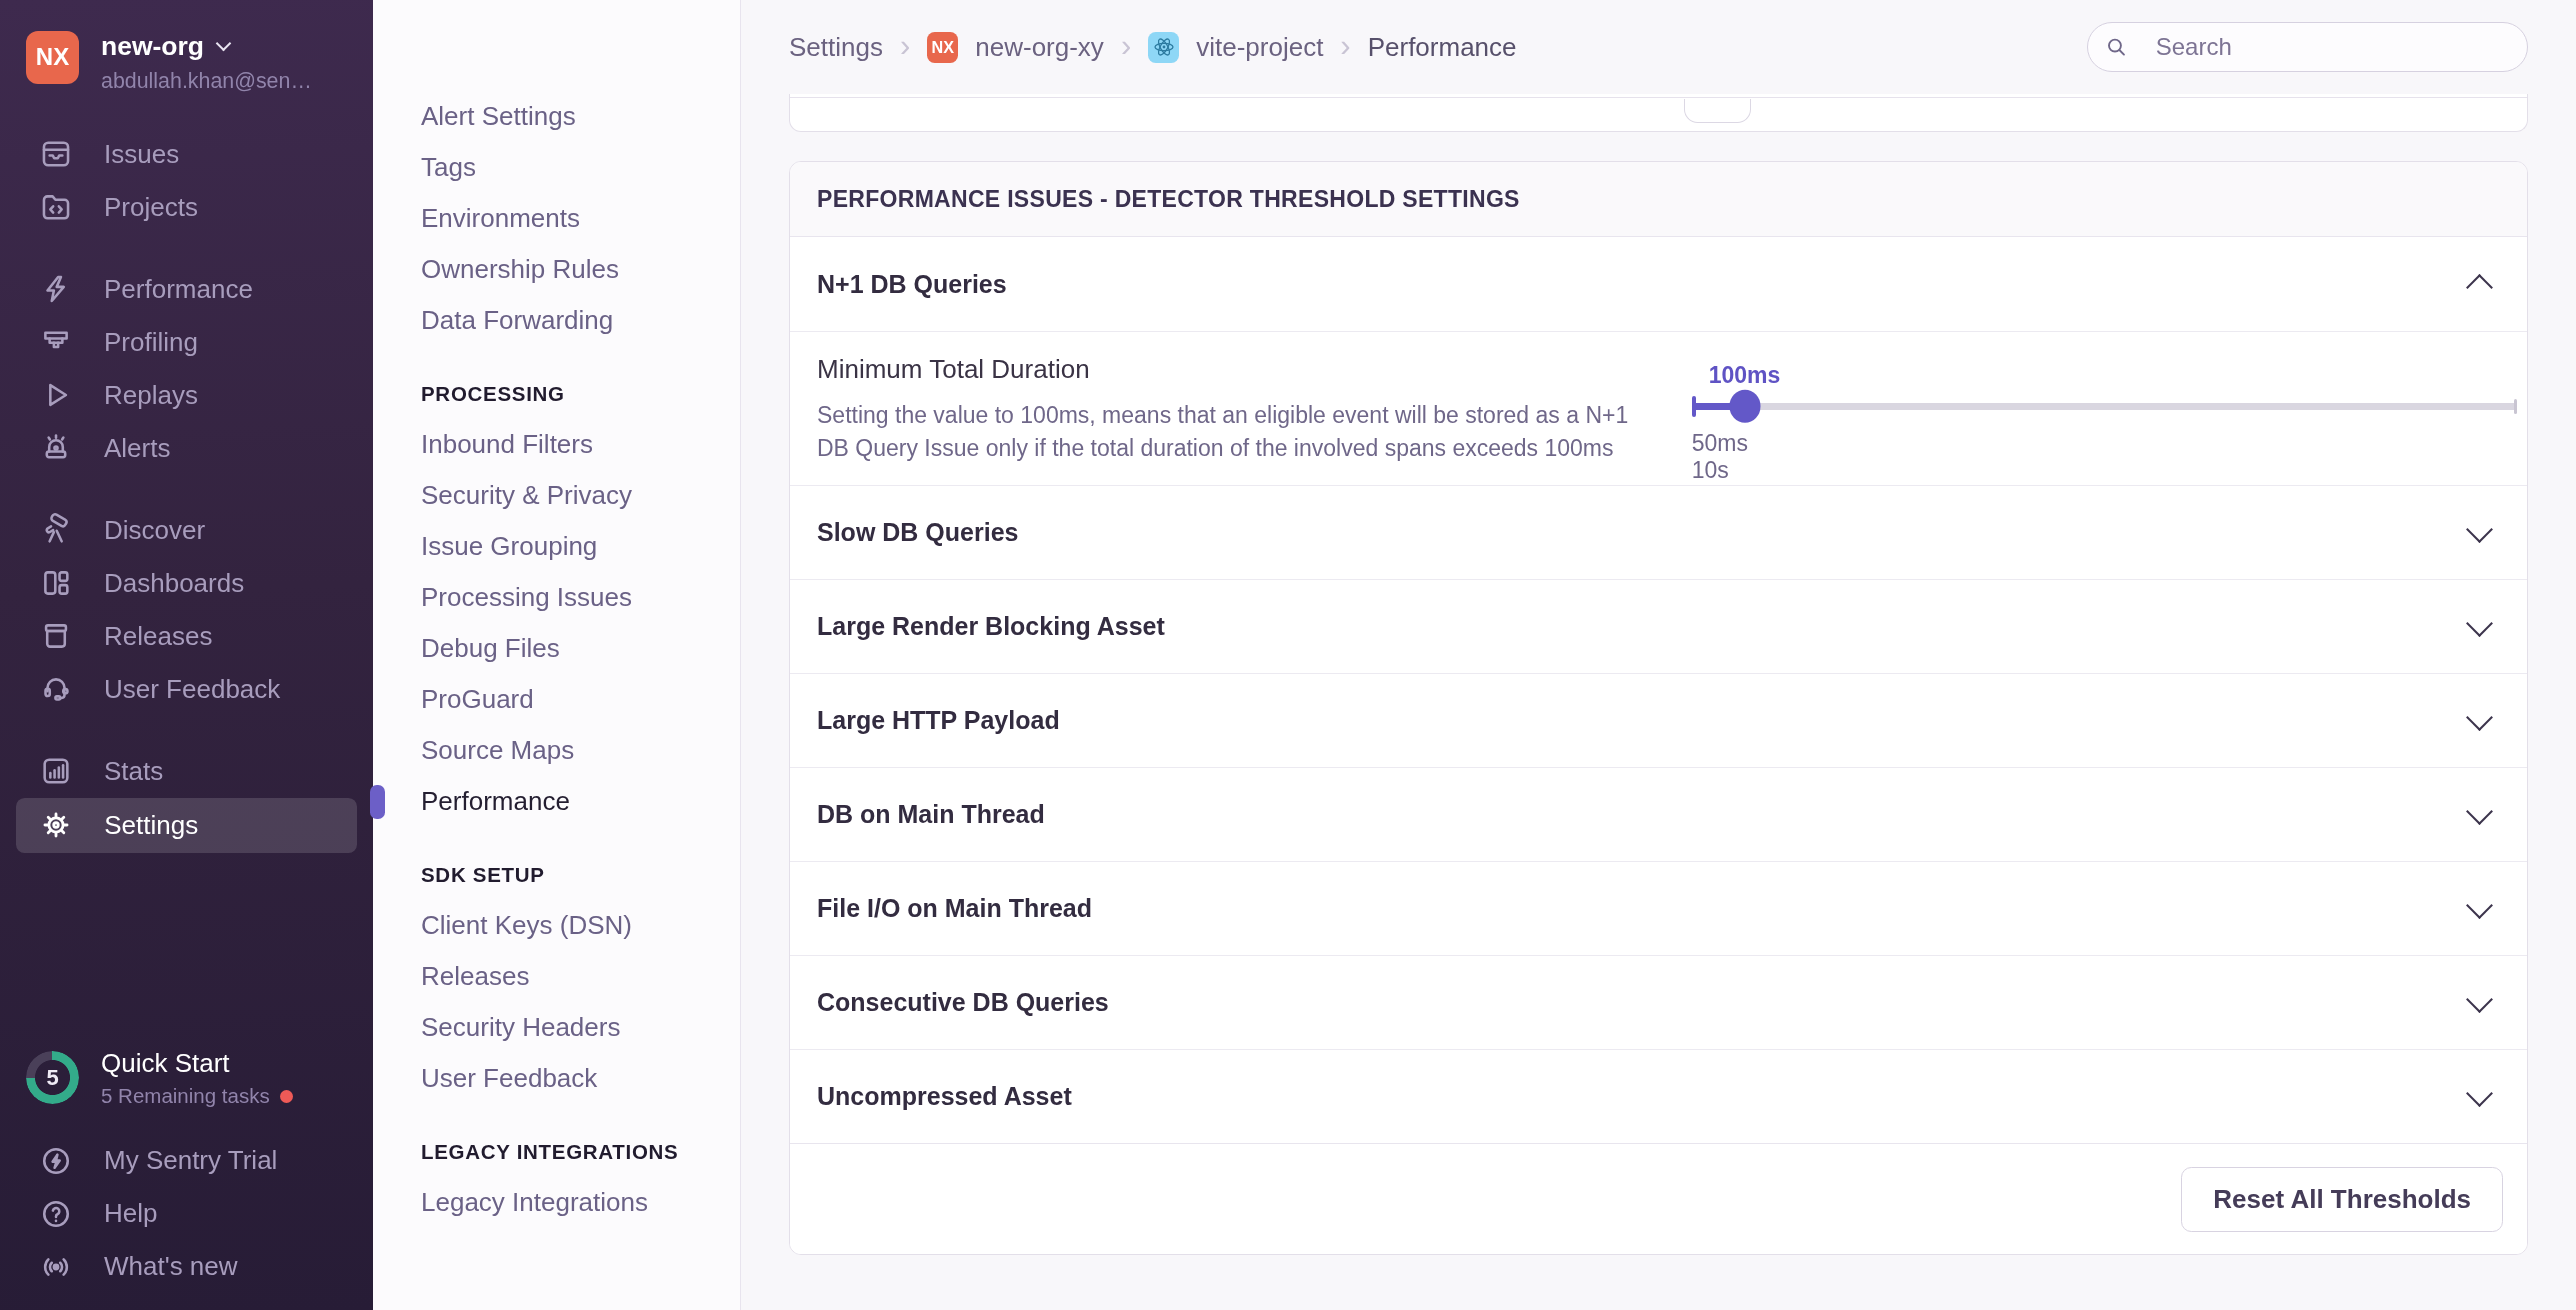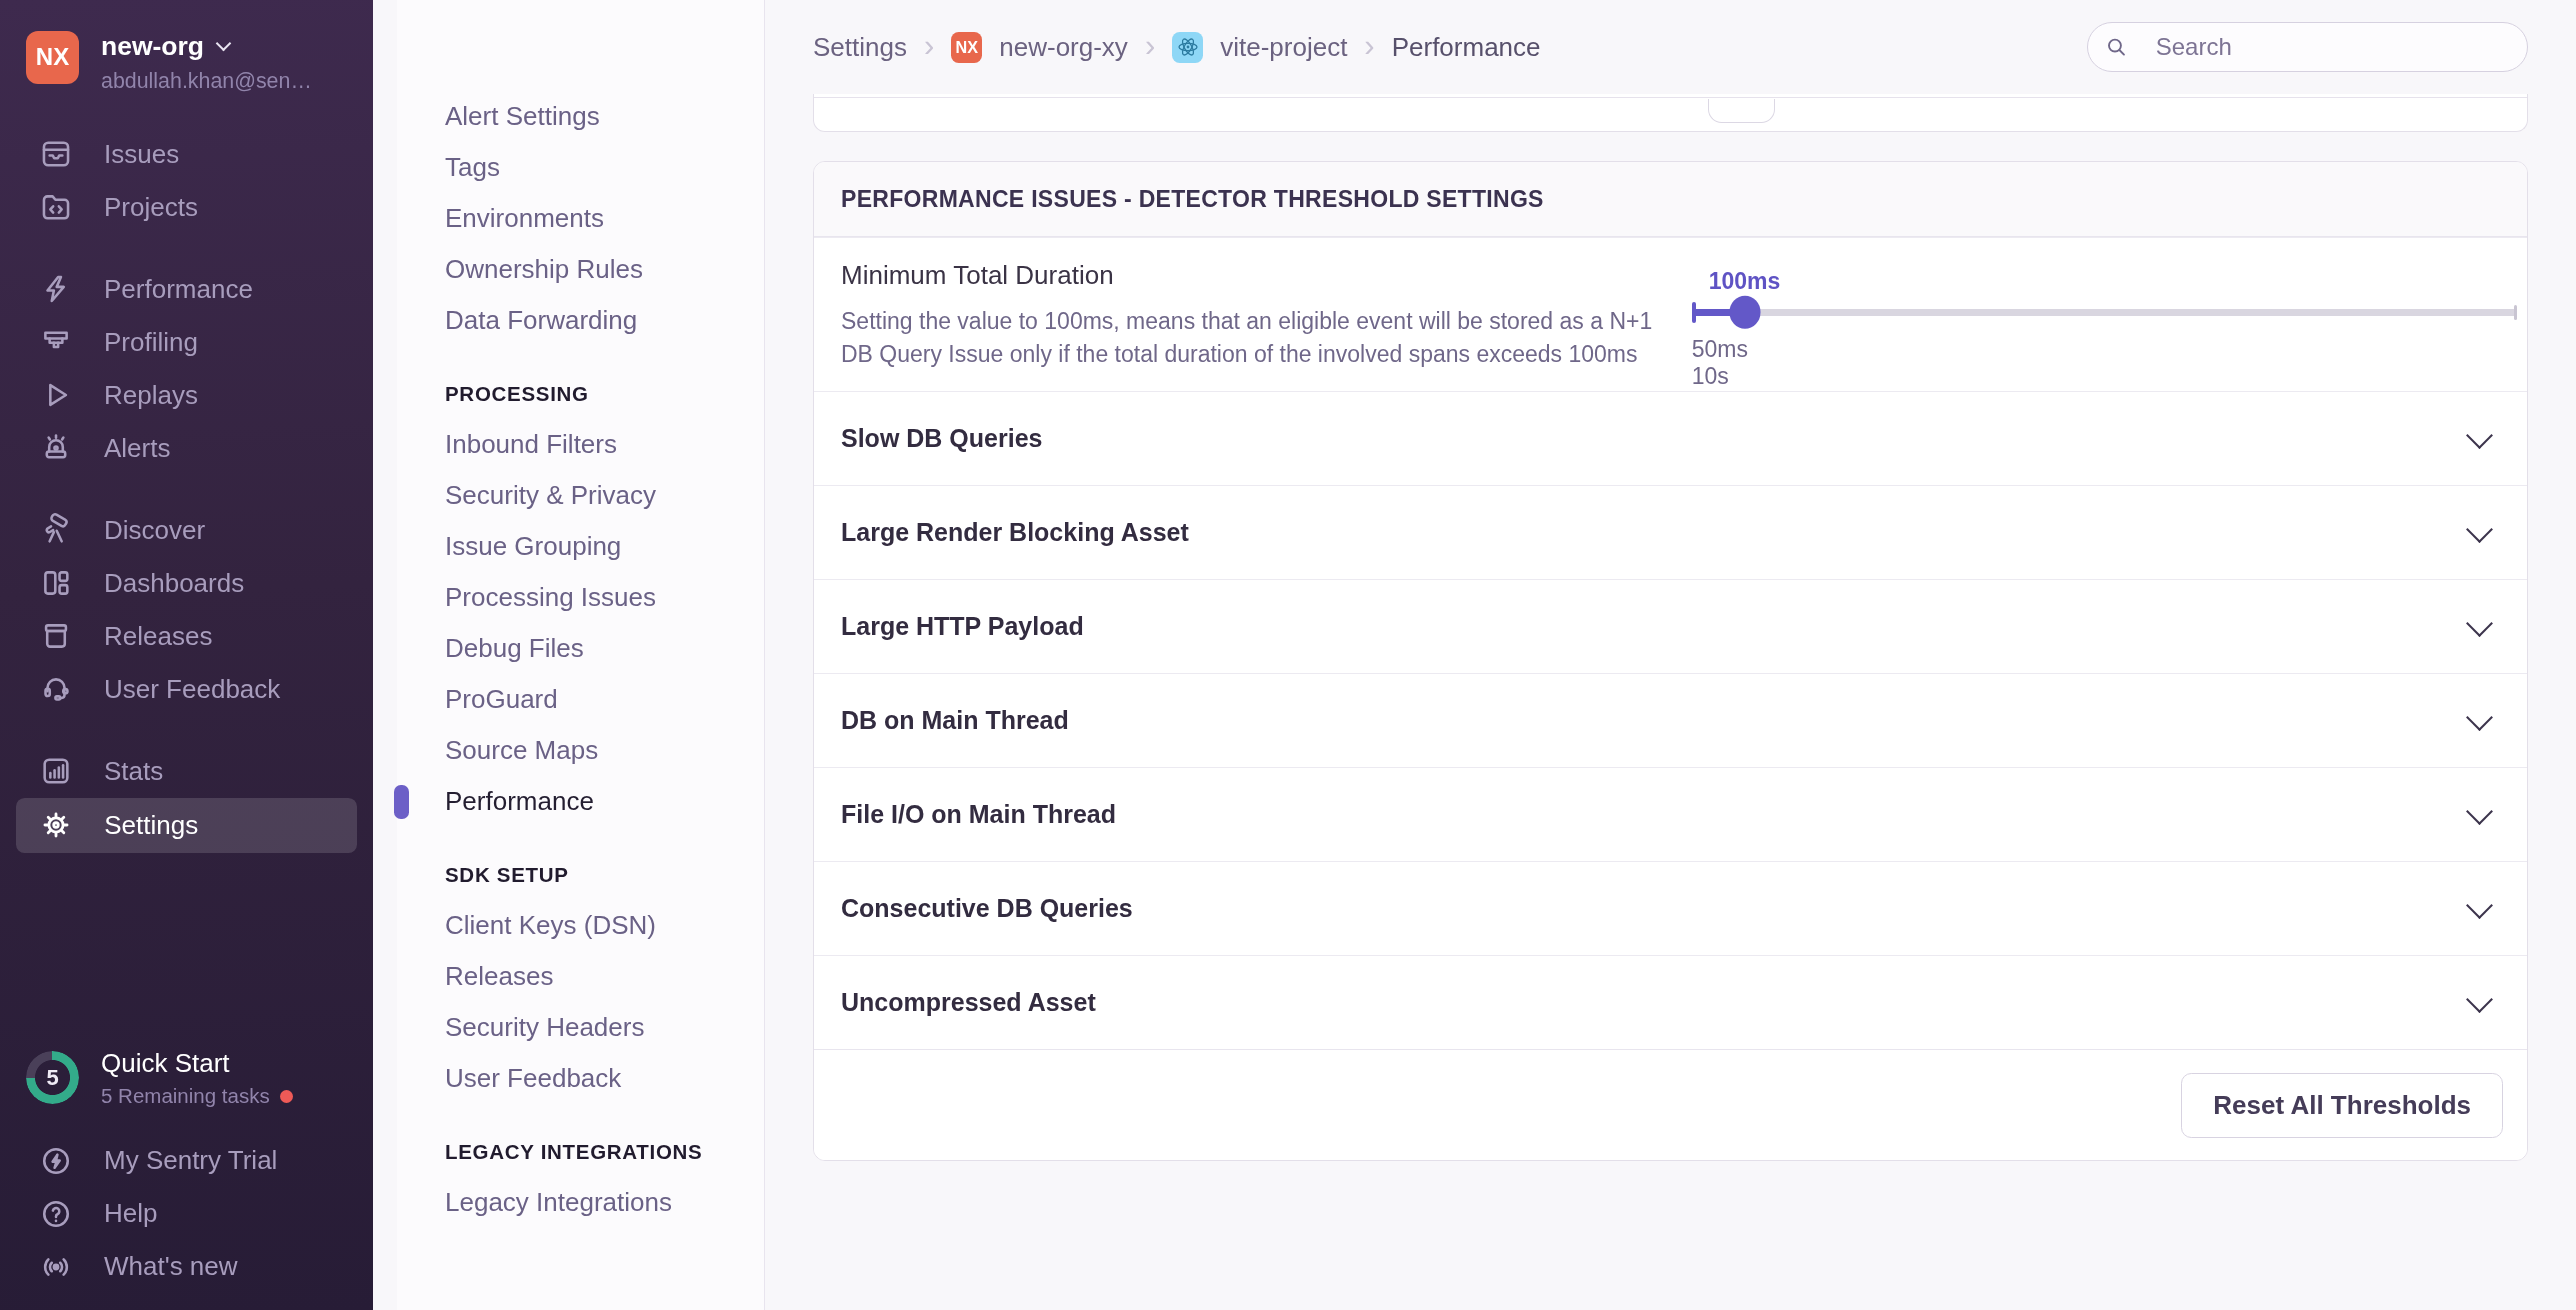--- a/index.html
+++ b/index.html
@@ -38,21 +38,21 @@
     mask:radial-gradient(closest-side, transparent calc(100% - 9.4px), #000 calc(100% - 8.6px)); }
   .qs-num { position:absolute; inset:0; display:flex; align-items:center; justify-content:center;
     color:#efeaf5; font-size:22px; font-weight:700; }
   .qs-title { color:#fff; font-size:26px; font-weight:500; }
   .qs-sub-row { display:flex; align-items:center; gap:10.3px; margin-top:5.1px; }
   .qs-sub { color:#9184ab; font-size:20.5px; }
   .qs-dot { width:13px; height:13px; border-radius:50%; background:#ef5a57; }
 
   
   .settings-nav { width:368px; flex:0 0 368px; background:#fcfbfd; border-right:1.7px solid #e8e4ee;
-    padding-top:91px; position:relative;margin-left:24px; }
+    padding-top:91px; position:relative; }
   .sn-item { position:relative; height:51px; display:flex; align-items:center; padding-left:48px;
     font-size:26px; color:#6a6186; cursor:pointer; }
   .sn-item.active { color:#241e31; font-weight:500; }
   .sn-header { height:51px; display:flex; align-items:center; padding-left:48px; margin-top:22px;
     font-size:20.5px; font-weight:700; letter-spacing:0.7px; color:#211b2e; }
   .active-bar { position:absolute; left:-2.6px; top:8.6px; width:14.5px; height:34px; border-radius:6.8px;
     background:#6c5fc7; }
 
   
   .content { flex:1; display:flex; flex-direction:column; background:#f8f7fa; min-width:0; }
@@ -341,20 +341,24 @@
 
     <div class="scroll">
       <div class="card-fragment">
         <div class="fragment-divider"></div>
         <div class="fragment-pill"></div>
       </div>
 
       <div class="panel">
         <div class="panel-header">PERFORMANCE ISSUES - DETECTOR THRESHOLD SETTINGS</div>
         <div>
+            <div class="detector-row">
+              <span class="row-label">N+1 DB Queries</span>
+              <span class="chev up"></span>
+            </div>
   <div class="row-body">
     <div class="row-body-left">
       <div class="rb-title">Minimum Total Duration</div>
       <div class="rb-desc">Setting the value to 100ms, means that an eligible event will be stored as a N+1 DB Query Issue only if the total duration of the involved spans exceeds 100ms</div>
     </div>
     <div class="slider-wrap">
       <span class="slider-value" style="left: 6.4%;">100ms</span>
       <div class="slider-track">
         <div class="slider-fill" style="width: 6.4%;"></div>
         <div class="slider-thumb" style="left: 6.4%;"></div>

